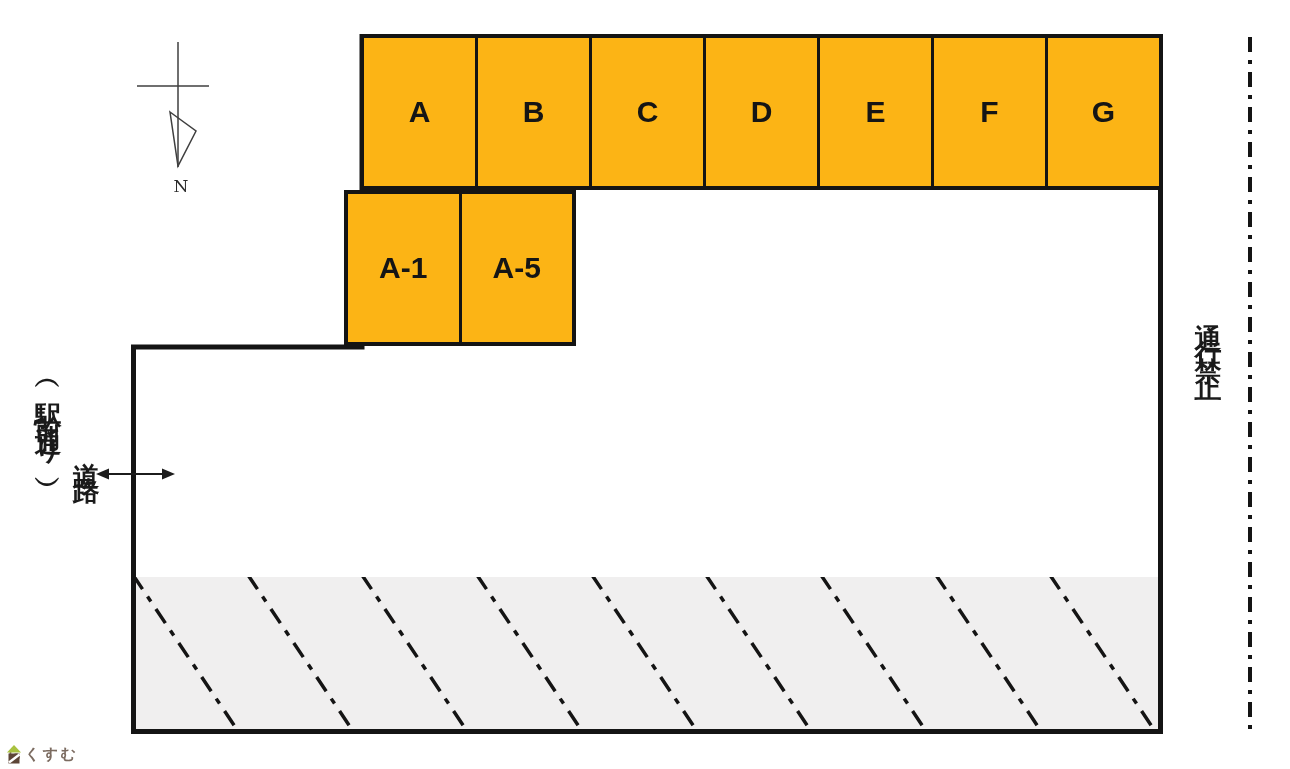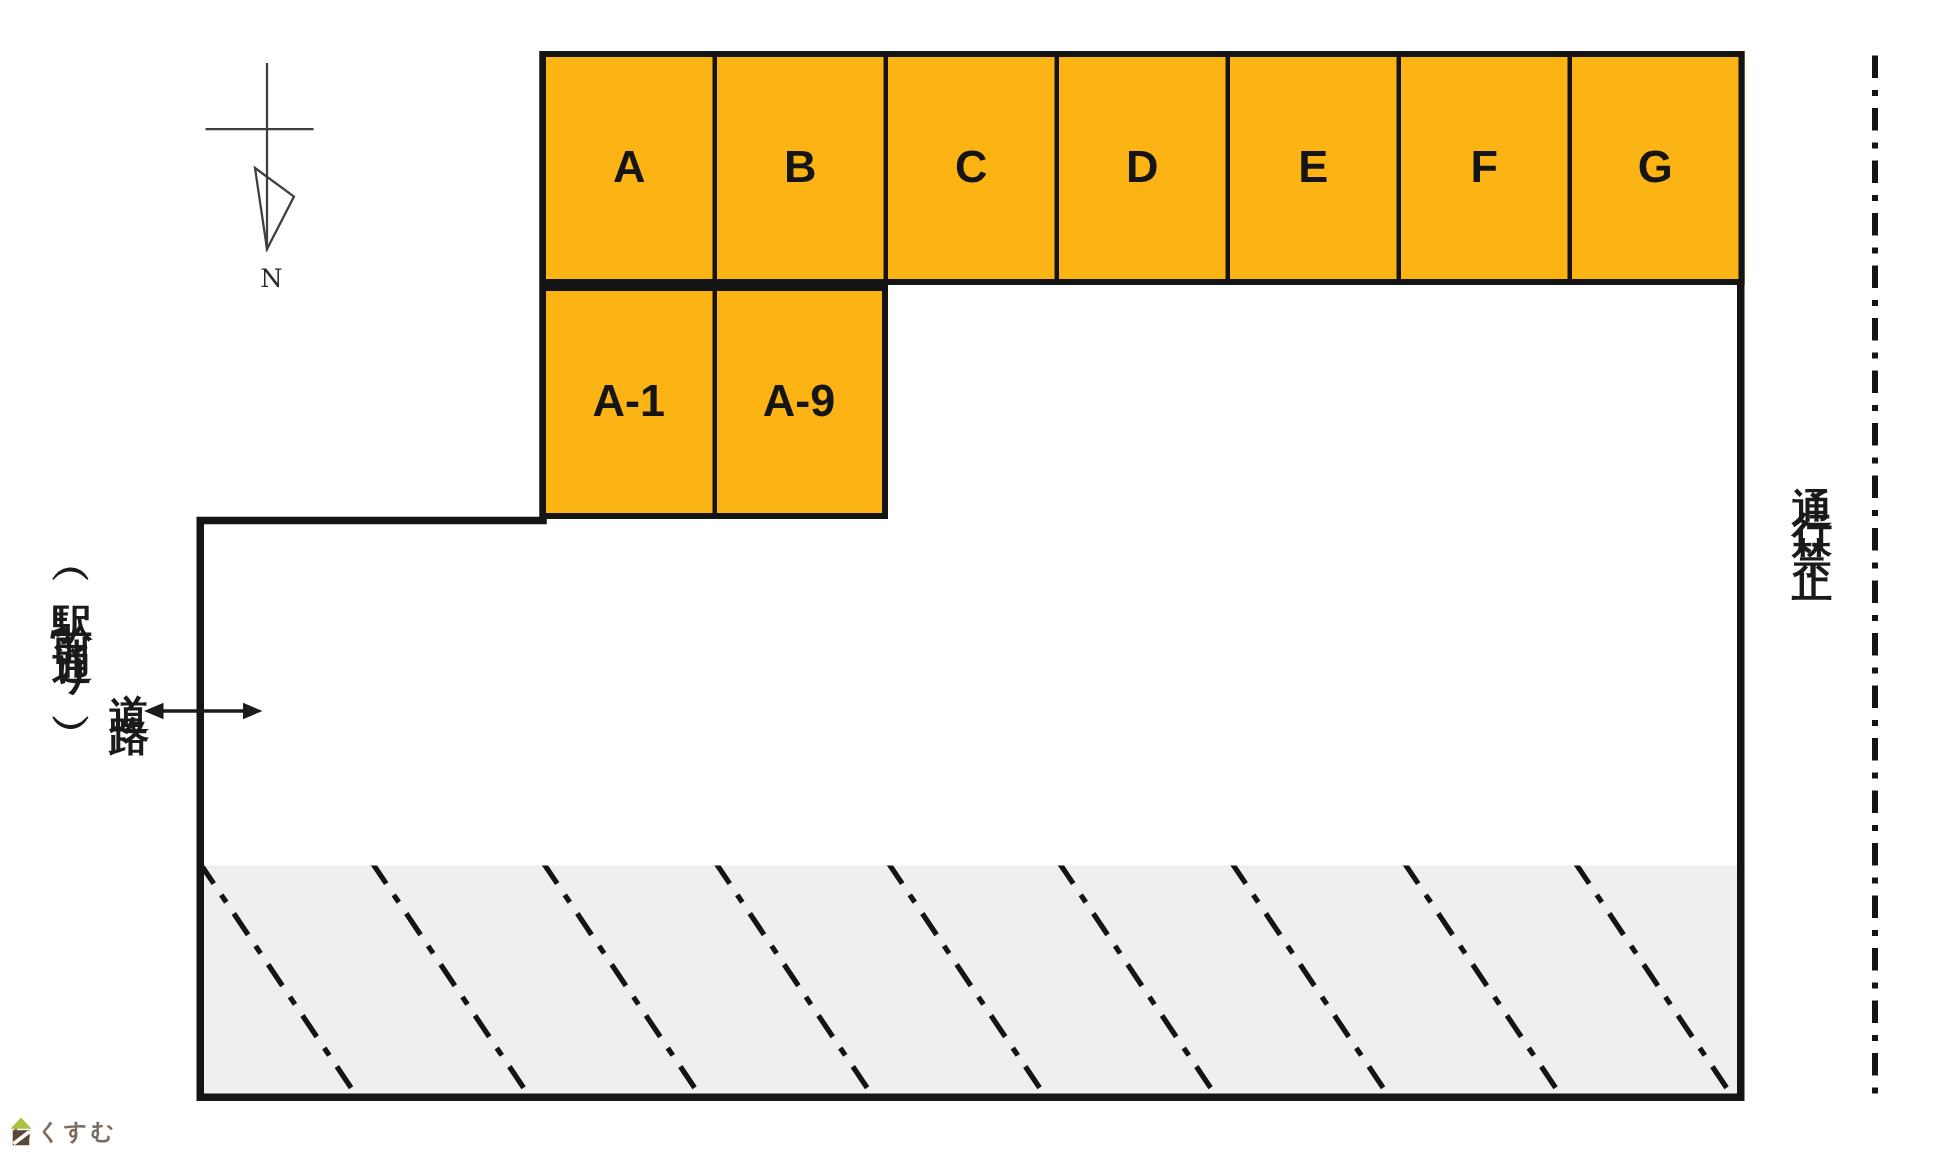--- a/index.html
+++ b/index.html
@@ -103,26 +103,26 @@
         <span>E</span>
       </div>
     <div class="stall">
         <span>F</span>
       </div>
     <div class="stall">
         <span>G</span>
       </div>
   </div>
 
-  <div class="stall-row" style="left:360px;top:190px;width:232px;height:156px;">
+  <div class="stall-row" style="left:344px;top:190px;width:232px;height:156px;">
     <div class="stall">
         <span>A-1</span>
       </div>
     <div class="stall">
-        <span>A-9</span>
+        <span>A-5</span>
       </div>
   </div>
 
   <div class="vtext street">（駅前通り）</div>
   <div class="vtext road">道路</div>
   <div class="vtext noentry">通行禁止</div>
 
   <div class="north-label">N</div>
 
   <div class="logo">

